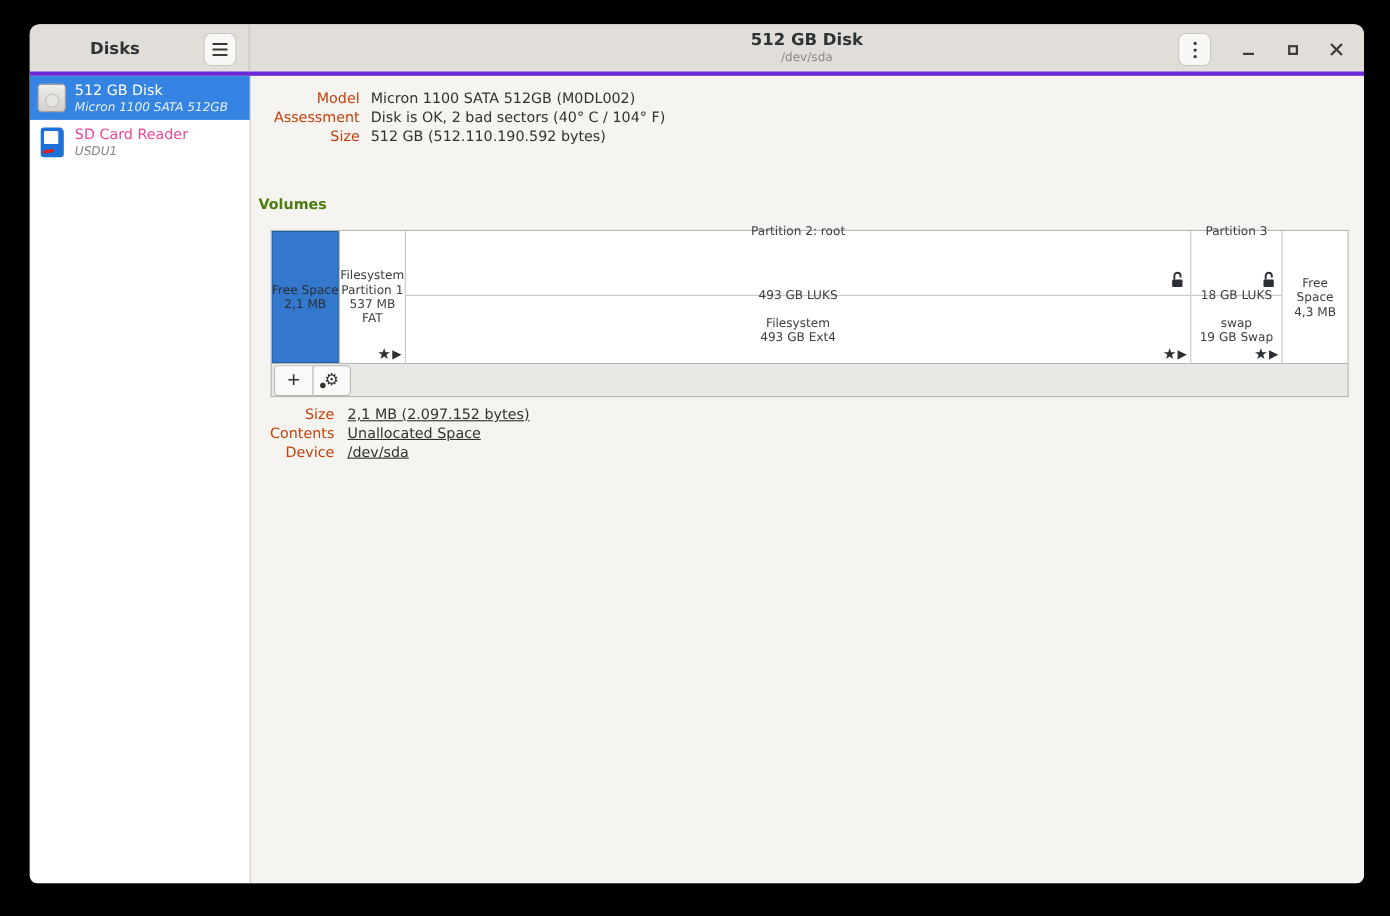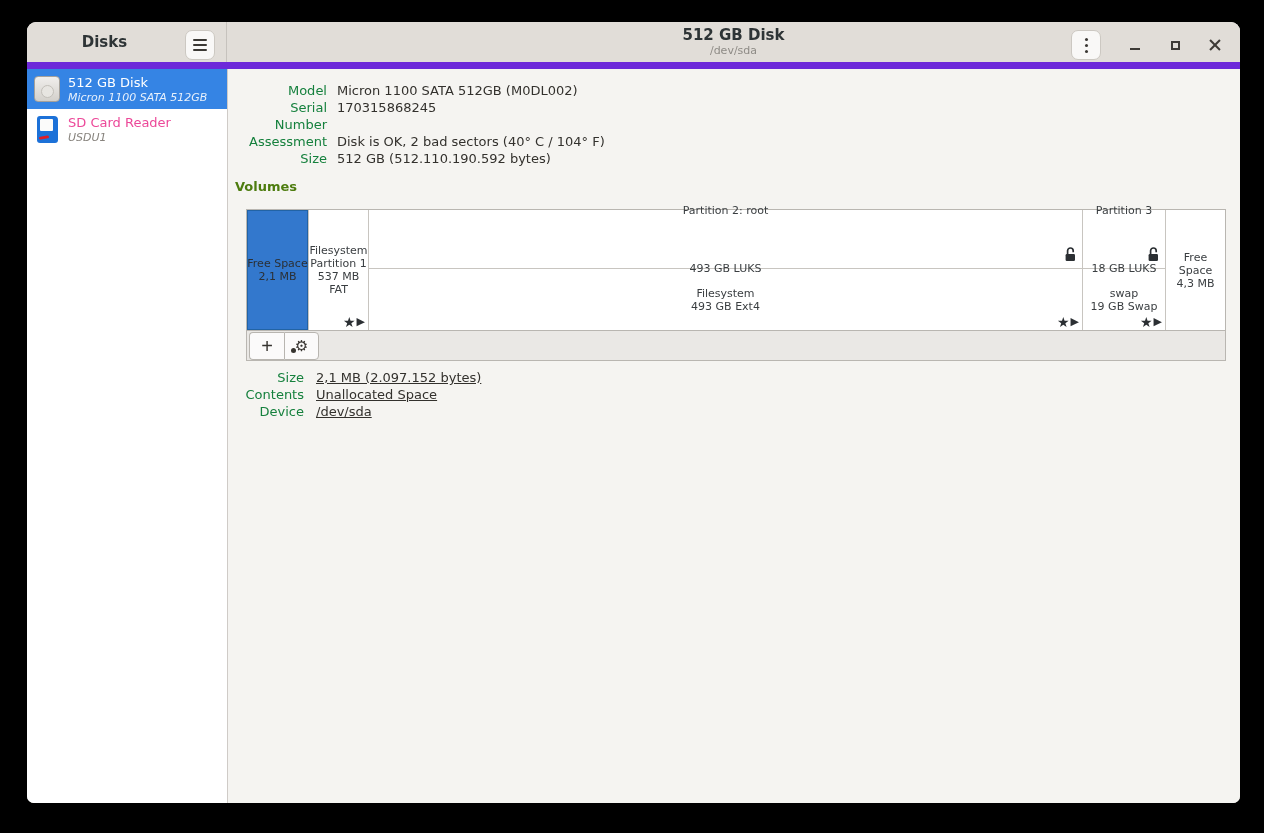--- a/index.html
+++ b/index.html
@@ -8,21 +8,21 @@
     position:relative; width:1264px; height:833px; background:#000;
     font-family:"DejaVu Sans","Liberation Sans",sans-serif; overflow:hidden;
   }
   .window {
     position:absolute; left:27px; top:22px; width:1213px; height:781px;
     background:#f5f4f1; border-radius:9px 9px 7px 7px; overflow:hidden;
   }
   
   .titlebar {
     position:absolute; top:0; left:0; right:0; height:47px;
-    background:#e1ddd8; border-bottom:7px solid #6d28d9; display:flex;
+    background:#e1ddd8; border-bottom:4px solid #6d28d9; display:flex;
   }
   .tb-left {
     width:200px; border-right:1px solid #c6c2bd; position:relative;
     display:flex; align-items:center; justify-content:center; flex:none;
   }
   .app-title { font-weight:bold; font-size:15px; color:#2e3436; margin-right:44px; }
   .hdr-btn {
     width:30px; height:30px; border-radius:7px; background:#f9f8f7;
     border:1px solid #ccc8c2; cursor:pointer;
     display:flex; align-items:center; justify-content:center;
@@ -76,21 +76,21 @@
     background:#fbfbfa; border-radius:1px;
   }
   .sd-icon::after {
     content:""; position:absolute; left:2px; bottom:4px; width:10px; height:3px;
     background:#e01b24; border-radius:2px; transform:rotate(-10deg);
   }
   
   .content { position:absolute; left:202px; top:47px; right:0; bottom:0; background:#f5f4f1; }
   .info-table { position:absolute; top:13px; left:0; }
   .info-row { display:flex; line-height:17px; font-size:13px; }
-  .info-label { width:98px; text-align:right; color:#15803d; flex:none;padding-left:16px; }
+  .info-label { width:98px; text-align:right; color:#c2410c; flex:none;padding-left:16px; }
   .info-value { margin-left:10px; color:#33312d; white-space:pre; }
   .volumes-heading { position:absolute; top:110px; left:6px; font-size:13px; font-weight:bold; color:#4d7c0f; }
   
   .vol-frame { position:absolute; left:17px; top:140px; width:980px; }
   .vol-grid { height:122px; border:1px solid #b9b6b1; display:flex; background:#ffffff; }
   .vol-col { position:relative; border-right:1px solid #c8c5c0; height:100%; }
   .vol-col:last-child { border-right:none; }
   .vol-cell {
     display:flex; flex-direction:column; align-items:center; justify-content:center;
     text-align:center; font-size:11px; line-height:13px; color:#3a3e41; height:100%;
@@ -189,24 +189,20 @@
         </span>
       </div>
     </div>
 
     <div class="content">
 
       <div class="info-table">
         <div class="info-row">
           <span class="info-label">Model</span>
           <span class="info-value">Micron 1100 SATA 512GB (M0DL002)</span>
-        </div>
-        <div class="info-row">
-          <span class="info-label">Serial Number</span>
-          <span class="info-value">170315868245</span>
         </div>
         <div class="info-row">
           <span class="info-label">Assessment</span>
           <span class="info-value">Disk is OK, 2 bad sectors (40° C / 104° F)</span>
         </div>
         <div class="info-row">
           <span class="info-label">Size</span>
           <span class="info-value">512 GB (512.110.190.592 bytes)</span>
         </div>
       </div>

